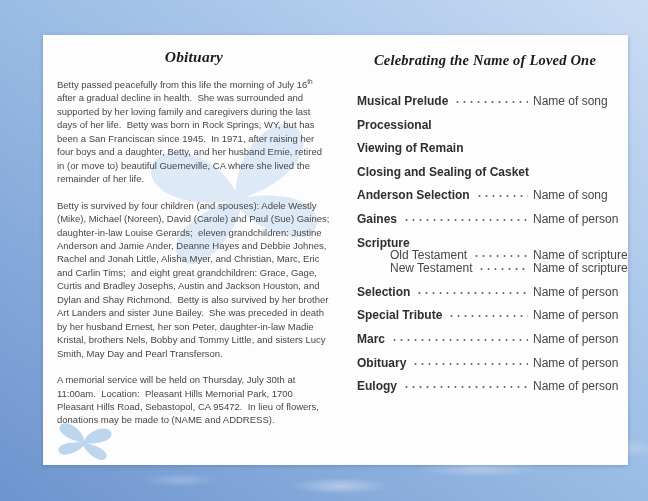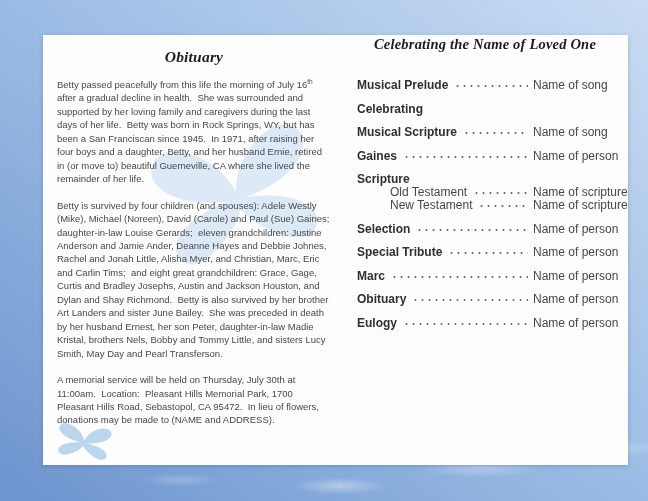--- a/index.html
+++ b/index.html
@@ -23,21 +23,21 @@
     position:absolute; left:43px; top:35px; width:585px; height:430px;
     background:var(--page);
     box-shadow:0 1px 4px rgba(40,70,120,.28);
   }
   .butterfly{position:absolute; pointer-events:none;}
   .butterfly svg{width:100%; height:100%; display:block;}
   .butterfly-watermark{left:108px; top:92px; width:172px; height:138px; opacity:.85; transform:rotate(-14deg);}
   .butterfly-small{left:12px; top:388px; width:58px; height:38px; opacity:.95; transform:rotate(8deg);}
   .col{position:absolute; top:0;}
   .col-left{left:14px; width:274px; padding-top:13px; z-index:2;}
-  .col-right{left:314px; width:256px; z-index:2;}
+  .col-right{left:314px; width:256px; padding-top:16px; z-index:2;}
   .serif-title{
     font-family:"Liberation Serif", serif; font-style:italic; font-weight:bold;
     color:var(--heading); text-align:center; letter-spacing:.2px;
   }
   .title-left{font-size:15.5px; line-height:18px; margin-bottom:12px;}
   .title-right{font-size:14.5px; line-height:18px; margin-bottom:27px;}
   .paragraphs p{
     font-size:9.5px; line-height:13.45px; color:var(--text);
     white-space:pre-wrap; margin-bottom:13px; text-align:left;
   }
@@ -84,24 +84,30 @@
 
     <div class="col col-right">
       <div class="serif-title title-right">Celebrating the Name of Loved One</div>
       <div class="service-list" id="service-list">
           <div class="row">
             <span class="label">Musical Prelude</span>
             <div class="leader"></div>
             <span class="value">Name of song</span>
           </div>
           <div class="row">
-            <span class="label">Celebrating</span>
+            <span class="label">Processional</span>
           </div>
           <div class="row">
-            <span class="label">Musical Scripture</span>
+            <span class="label">Viewing of Remain</span>
+          </div>
+          <div class="row">
+            <span class="label">Closing and Sealing of Casket</span>
+          </div>
+          <div class="row">
+            <span class="label">Anderson Selection</span>
             <div class="leader"></div>
             <span class="value">Name of song</span>
           </div>
           <div class="row">
             <span class="label">Gaines</span>
             <div class="leader"></div>
             <span class="value">Name of person</span>
           </div>
           <div class="row tight">
             <span class="label">Scripture</span>

